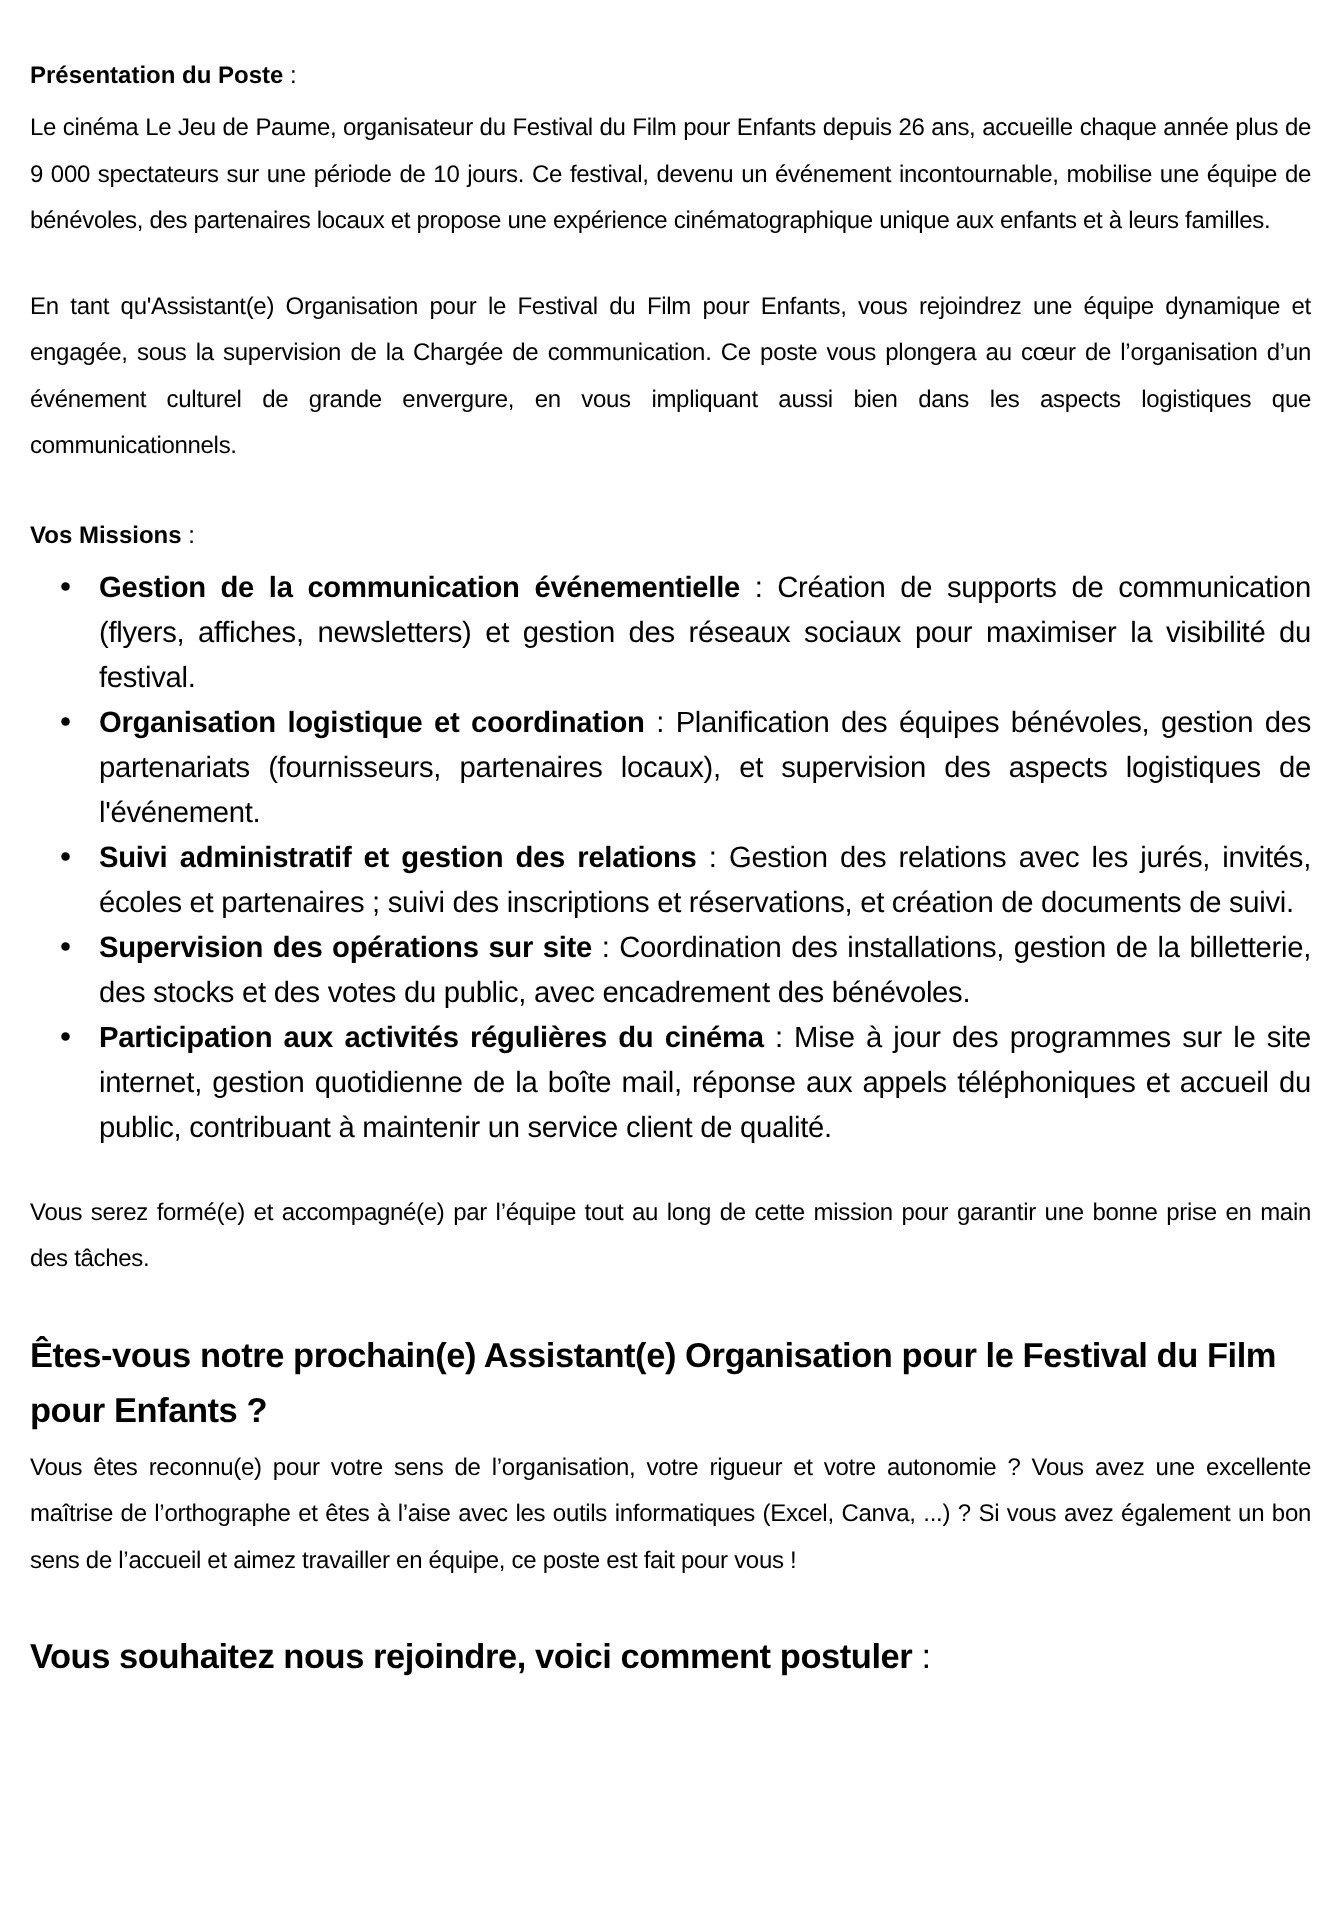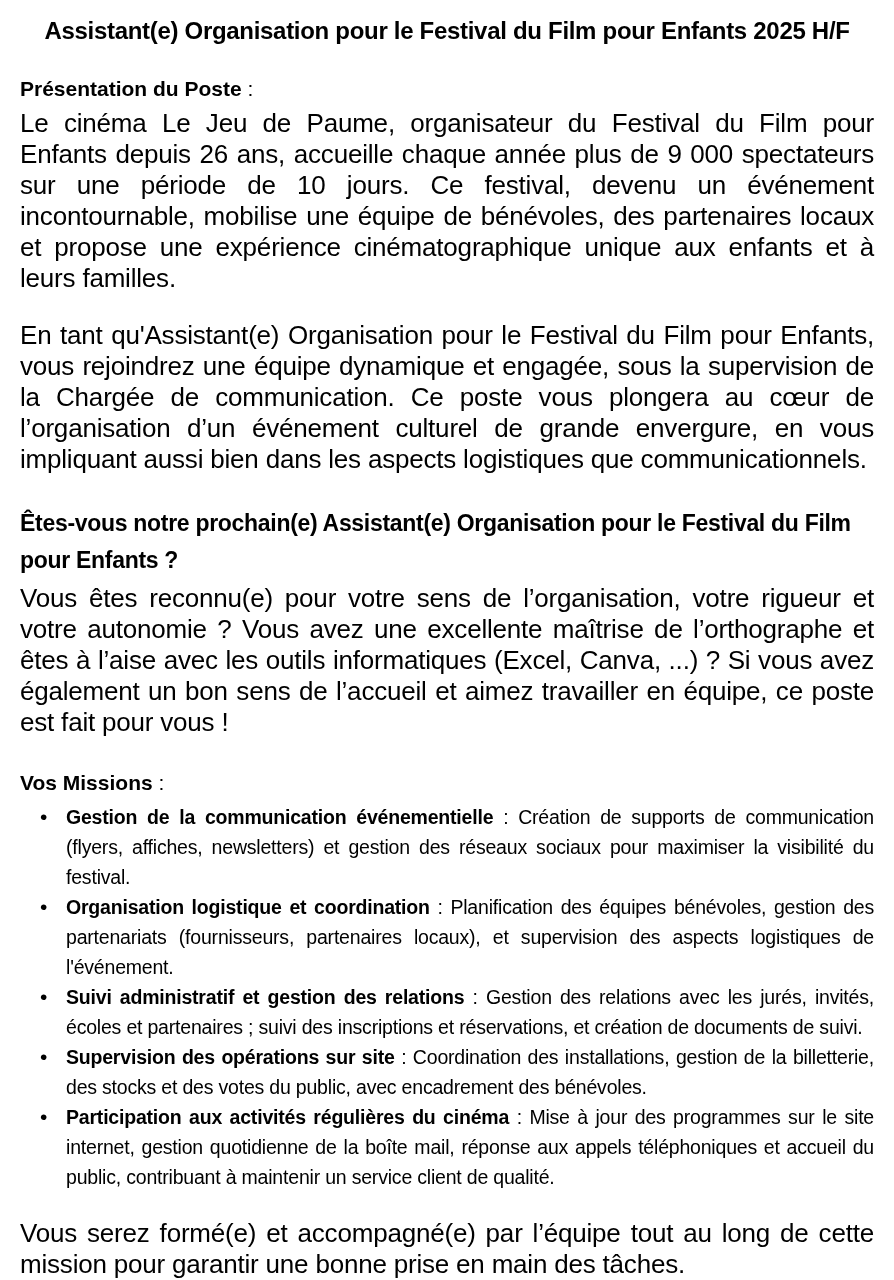--- a/index.html
+++ b/index.html
@@ -32,37 +32,37 @@
     letter-spacing: -0.3px;
   }
   .subtitle-line {
     font-size: 23px;
     font-weight: 400;
     line-height: 36px;
     letter-spacing: -0.3px;
   }
   
   .section-heading {
-    font-size: 21px;
+    font-size: 16px;
     line-height: 30px;
     margin: 0 0 4px 0;
   }
   .section-heading .bold { font-weight: 700; }
   .section-heading .suffix { font-weight: 400; }
   .big-heading {
     font-size: 23px;
     font-weight: 700;
     line-height: 37px;
     letter-spacing: -0.3px;
     margin: 0 0 4px 0;
   }
   .big-heading .suffix { font-weight: 400; }
   
   .para {
-    font-size: 26px;
+    font-size: 16px;
     line-height: 31px;
     text-align: justify;
     letter-spacing: -0.2px;
     margin: 0 0 26px 0;
   }
   .gap-before { margin-top: 30px; }
   
   .missions-list {
     list-style: none;
     margin: 0 0 26px 0;
@@ -86,44 +86,43 @@
     line-height: 30px;
   }
   .missions-list .b { font-weight: 700; }
 </style>
 </head>
 <body>
 
 <div class="page">
 
   <div class="title-block">
-    <div class="title-line">Assistant(e) Organisation pour le Festival du Film pour Enfants 2025 H/F</div>
   </div>
 
   <div>
     <h2 class="section-heading"><span class="bold">Présentation du Poste</span><span class="suffix"> :</span></h2>
     <p class="para">Le cinéma Le Jeu de Paume, organisateur du Festival du Film pour Enfants depuis 26 ans, accueille chaque année plus de 9 000 spectateurs sur une période de 10 jours. Ce festival, devenu un événement incontournable, mobilise une équipe de bénévoles, des partenaires locaux et propose une expérience cinématographique unique aux enfants et à leurs familles.</p>
     <p class="para">En tant qu'Assistant(e) Organisation pour le Festival du Film pour Enfants, vous rejoindrez une équipe dynamique et engagée, sous la supervision de la Chargée de communication. Ce poste vous plongera au cœur de l’organisation d’un événement culturel de grande envergure, en vous impliquant aussi bien dans les aspects logistiques que communicationnels.</p>
-  </div>
-
-  <div>
-    <h2 class="big-heading gap-before">Êtes-vous notre prochain(e) Assistant(e) Organisation pour le Festival du Film pour Enfants ?</h2>
-    <p class="para">Vous êtes reconnu(e) pour votre sens de l’organisation, votre rigueur et votre autonomie ? Vous avez une excellente maîtrise de l’orthographe et êtes à l’aise avec les outils informatiques (Excel, Canva, ...) ? Si vous avez également un bon sens de l’accueil et aimez travailler en équipe, ce poste est fait pour vous !</p>
   </div>
 
   <div>
     <h2 class="section-heading gap-before"><span class="bold">Vos Missions</span><span class="suffix"> :</span></h2>
     <ul class="missions-list">
       <li><span class="b">Gestion de la communication événementielle</span><span> : Création de supports de communication (flyers, affiches, newsletters) et gestion des réseaux sociaux pour maximiser la visibilité du festival.</span></li>
       <li><span class="b">Organisation logistique et coordination</span><span> : Planification des équipes bénévoles, gestion des partenariats (fournisseurs, partenaires locaux), et supervision des aspects logistiques de l'événement.</span></li>
       <li><span class="b">Suivi administratif et gestion des relations</span><span> : Gestion des relations avec les jurés, invités, écoles et partenaires ; suivi des inscriptions et réservations, et création de documents de suivi.</span></li>
       <li><span class="b">Supervision des opérations sur site</span><span> : Coordination des installations, gestion de la billetterie, des stocks et des votes du public, avec encadrement des bénévoles.</span></li>
       <li><span class="b">Participation aux activités régulières du cinéma</span><span> : Mise à jour des programmes sur le site internet, gestion quotidienne de la boîte mail, réponse aux appels téléphoniques et accueil du public, contribuant à maintenir un service client de qualité.</span></li>
     </ul>
     <p class="para">Vous serez formé(e) et accompagné(e) par l’équipe tout au long de cette mission pour garantir une bonne prise en main des tâches.</p>
   </div>
 
   <div>
+    <h2 class="big-heading gap-before">Êtes-vous notre prochain(e) Assistant(e) Organisation pour le Festival du Film pour Enfants ?</h2>
+    <p class="para">Vous êtes reconnu(e) pour votre sens de l’organisation, votre rigueur et votre autonomie ? Vous avez une excellente maîtrise de l’orthographe et êtes à l’aise avec les outils informatiques (Excel, Canva, ...) ? Si vous avez également un bon sens de l’accueil et aimez travailler en équipe, ce poste est fait pour vous !</p>
+  </div>
+
+  <div>
     <h2 class="big-heading gap-before"><span>Vous souhaitez nous rejoindre, voici comment postuler</span><span class="suffix"> :</span></h2>
 
   </div>
 
 </div>
 
 </body></html>

